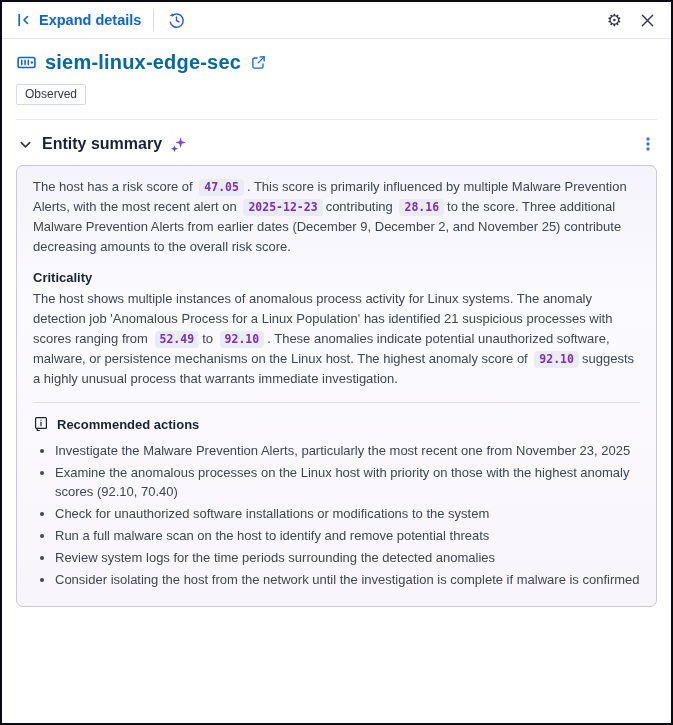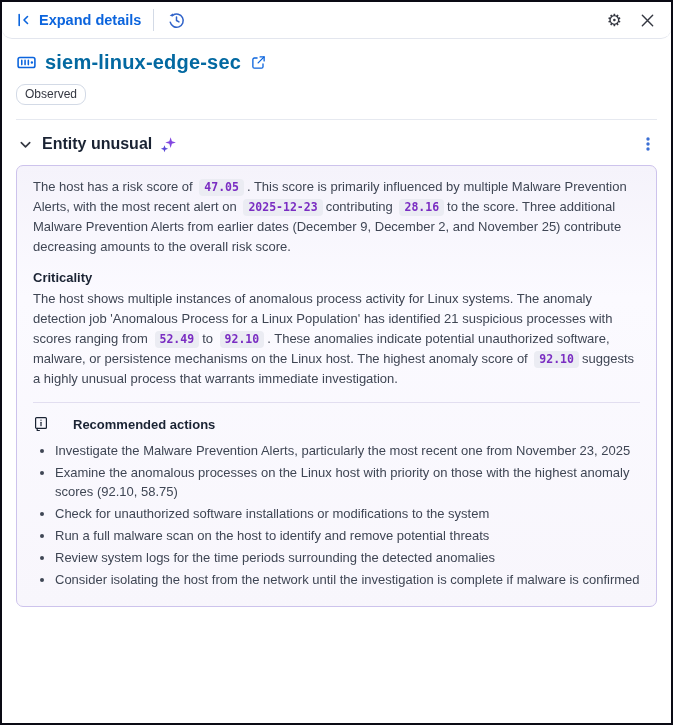--- a/index.html
+++ b/index.html
@@ -9,21 +9,20 @@
     background: #ffffff;
     border: 2px solid #0a0a14;
     color: #1a2333;
     overflow: hidden;
   }
   
   .flyout-header {
     display: flex; align-items: center;
     height: 37px; padding: 0 14px;
     border-bottom: 1px solid #e3e6ee;
-    border-radius: 10px;
   }
   .expand-btn {
     display: flex; align-items: center; gap: 7px;
     background: none; border: none; cursor: pointer;
     color: #0b64dd; font-family: inherit;
     font-size: 14.5px; font-weight: 700;
   }
   .v-sep { width: 1px; height: 22px; background: #d3dae6; margin: 0 12px; }
   .icon-btn {
     background: none; border: none; cursor: pointer;
@@ -35,21 +34,21 @@
   
   .content { padding: 12px 14px 14px; }
   .timestamp { font-size: 12px; color: #343741; margin: 6px 0 10px; }
   .title-row { display: flex; align-items: center; gap: 8px; }
   .entity-name {
     color: #0369a1; font-size: 20px; font-weight: 700;
     text-decoration: none; letter-spacing: .2px;
   }
   .badge {
     display: inline-block; margin-top: 10px;
-    border: 1px solid #d3dae6; border-radius: 9px;
+    border: 1px solid #d3dae6; border-radius: 2px;
     background: #fff; padding: 2px 8px 3px;
     font-size: 12px; font-weight: 500; color: #343741;
   }
   .hr { border: none; border-top: 1px solid #e6e9f0; margin-top: 14px; }
   
   .summary-head { display: flex; align-items: center; padding: 14px 0 11px; }
   .collapse-btn { background: none; border: none; cursor: pointer; display: flex; padding: 2px; margin-right: 7px; }
   .summary-title { font-size: 16px; font-weight: 700; color: #1a2333; }
   .sparkles { margin-left: 7px; display: flex; }
   .dots-btn { margin-left: auto; }
@@ -63,21 +62,21 @@
   .sec-p { font-size: 13px; line-height: 20px; color: #3f4654; margin-bottom: 13px; }
   code.chip {
     font-family: "DejaVu Sans Mono", monospace;
     font-size: 11.5px; font-weight: 700; color: #7a2dc2;
     background: #ebecf3; border-radius: 4px;
     padding: 1px 5px 2px; margin: 0 3px;
     white-space: nowrap;
     text-align: right;
   }
   .panel-hr { border: none; border-top: 1px solid #e2def0; margin: 2px 0 13px; }
-  .rec-head { display: flex; align-items: center; gap: 24px; margin-bottom: 9px; }
+  .rec-head { display: flex; align-items: center; gap: 8px; margin-bottom: 9px; }
   .rec-head .sec-h { margin: 0; }
   ul.rec-list { margin: 0 0 0 4px; padding-left: 18px; }
   ul.rec-list li {
     font-size: 13px; line-height: 19px; color: #3f4654; margin-bottom: 3px;
   }
   svg { display: block; }
 </style>
 </head>
 <body>
 
@@ -144,21 +143,21 @@
 
   
   <div class="summary-head">
     <button class="collapse-btn">
       <span>
         <svg width="15" height="15" viewBox="0 0 16 16" fill="none" stroke="#343741" stroke-width="1.7" stroke-linecap="round" stroke-linejoin="round">
           <path d="M3.5 6 8 10.5 12.5 6"></path>
         </svg>
       </span>
     </button>
-    <span class="summary-title">Entity unusual</span>
+    <span class="summary-title">Entity summary</span>
     <span class="sparkles">
       <svg width="19" height="19" viewBox="0 0 18 18" fill="none">
         <path d="M11 2.2 12.2 6 16 7.2 12.2 8.4 11 12.2 9.8 8.4 6 7.2 9.8 6z" fill="#8246e0"></path>
         <path d="M5.2 9.6l.9 2.5 2.5.9-2.5.9-.9 2.5-.9-2.5-2.5-.9 2.5-.9z" fill="#5a48d6"></path>
       </svg>
     </span>
     <button class="icon-btn dots-btn">
       <span>
         <svg width="14" height="16" viewBox="0 0 14 16" fill="#3b6fd4">
           <circle cx="7" cy="3" r="1.7"></circle>
@@ -187,21 +186,21 @@
           <path d="M8 4.1v.1"></path>
             <path d="M8 6.3v3.4"></path>
           <path d="M4.2 12.4v2.1h2.2"></path>
         </svg>
       </span>
       <div class="sec-h">Recommended actions</div>
     </div>
 
     <ul class="rec-list">
         <li>Investigate the Malware Prevention Alerts, particularly the most recent one from November 23, 2025</li>
-        <li>Examine the anomalous processes on the Linux host with priority on those with the highest anomaly scores (92.10, 58.75)</li>
+        <li>Examine the anomalous processes on the Linux host with priority on those with the highest anomaly scores (92.10, 70.40)</li>
         <li>Check for unauthorized software installations or modifications to the system</li>
         <li>Run a full malware scan on the host to identify and remove potential threats</li>
         <li>Review system logs for the time periods surrounding the detected anomalies</li>
         <li>Consider isolating the host from the network until the investigation is complete if malware is confirmed</li>
       </ul>
 
   </div>
 </div>
 
 </body></html>

